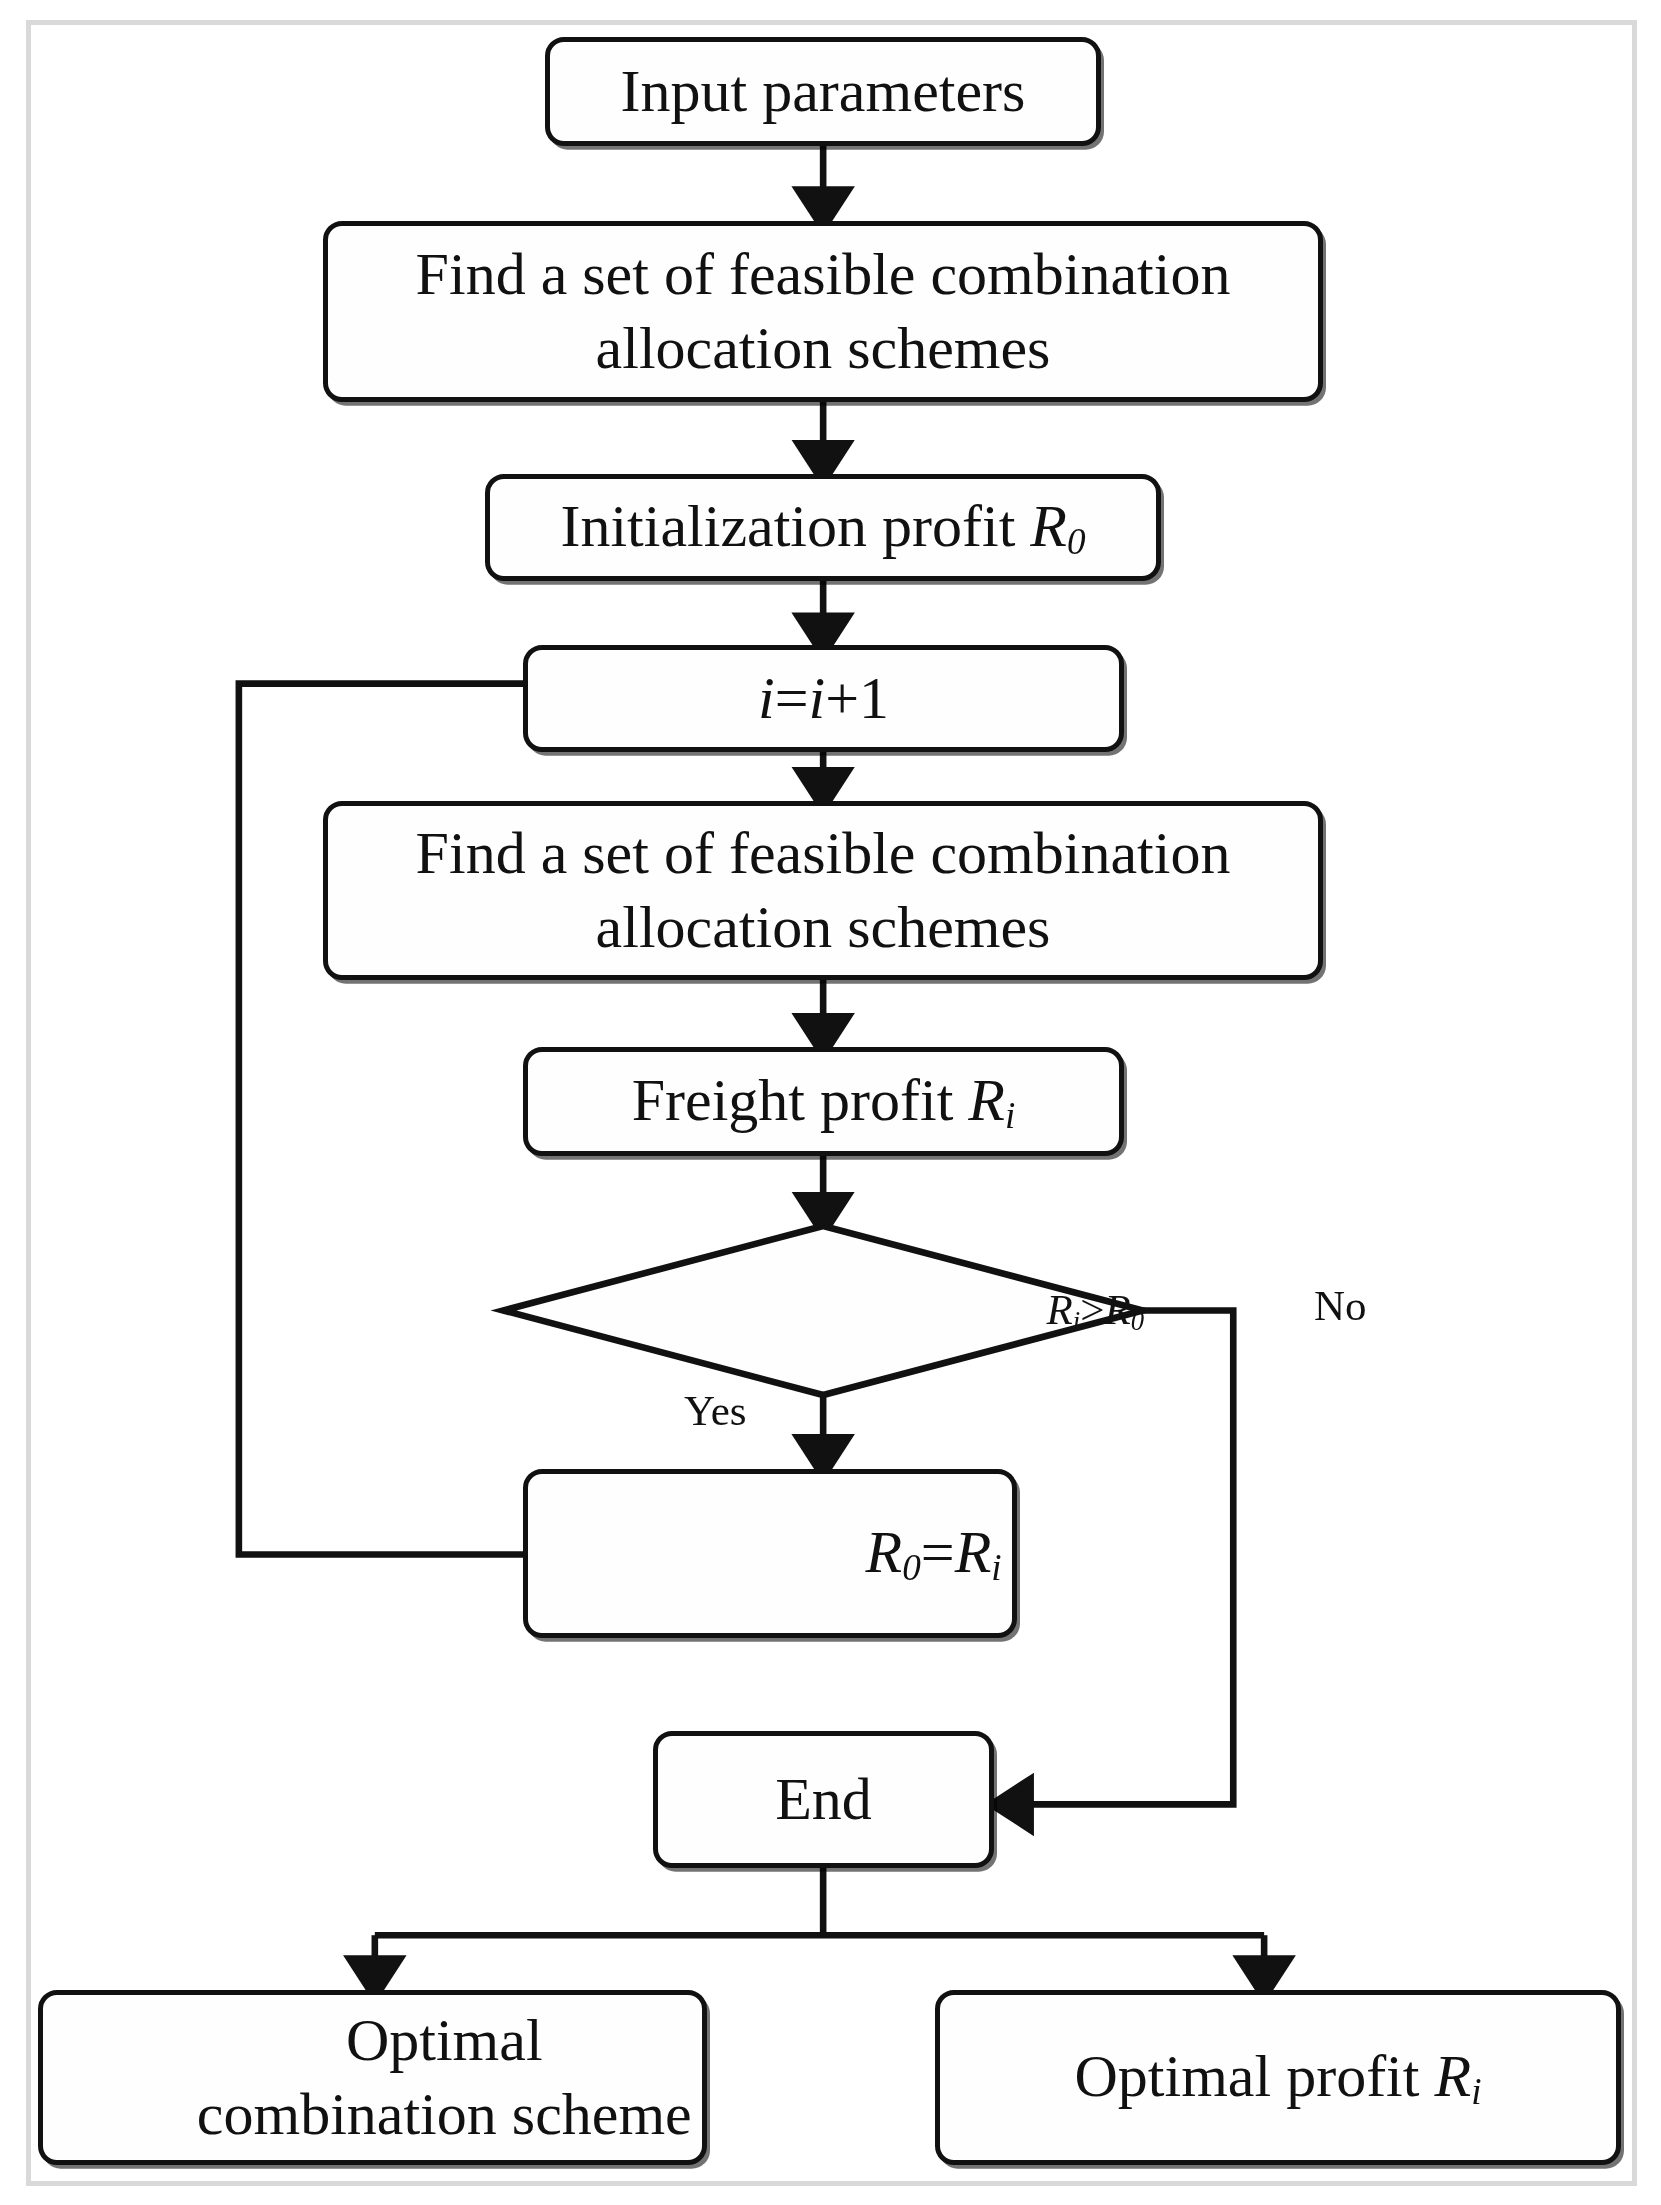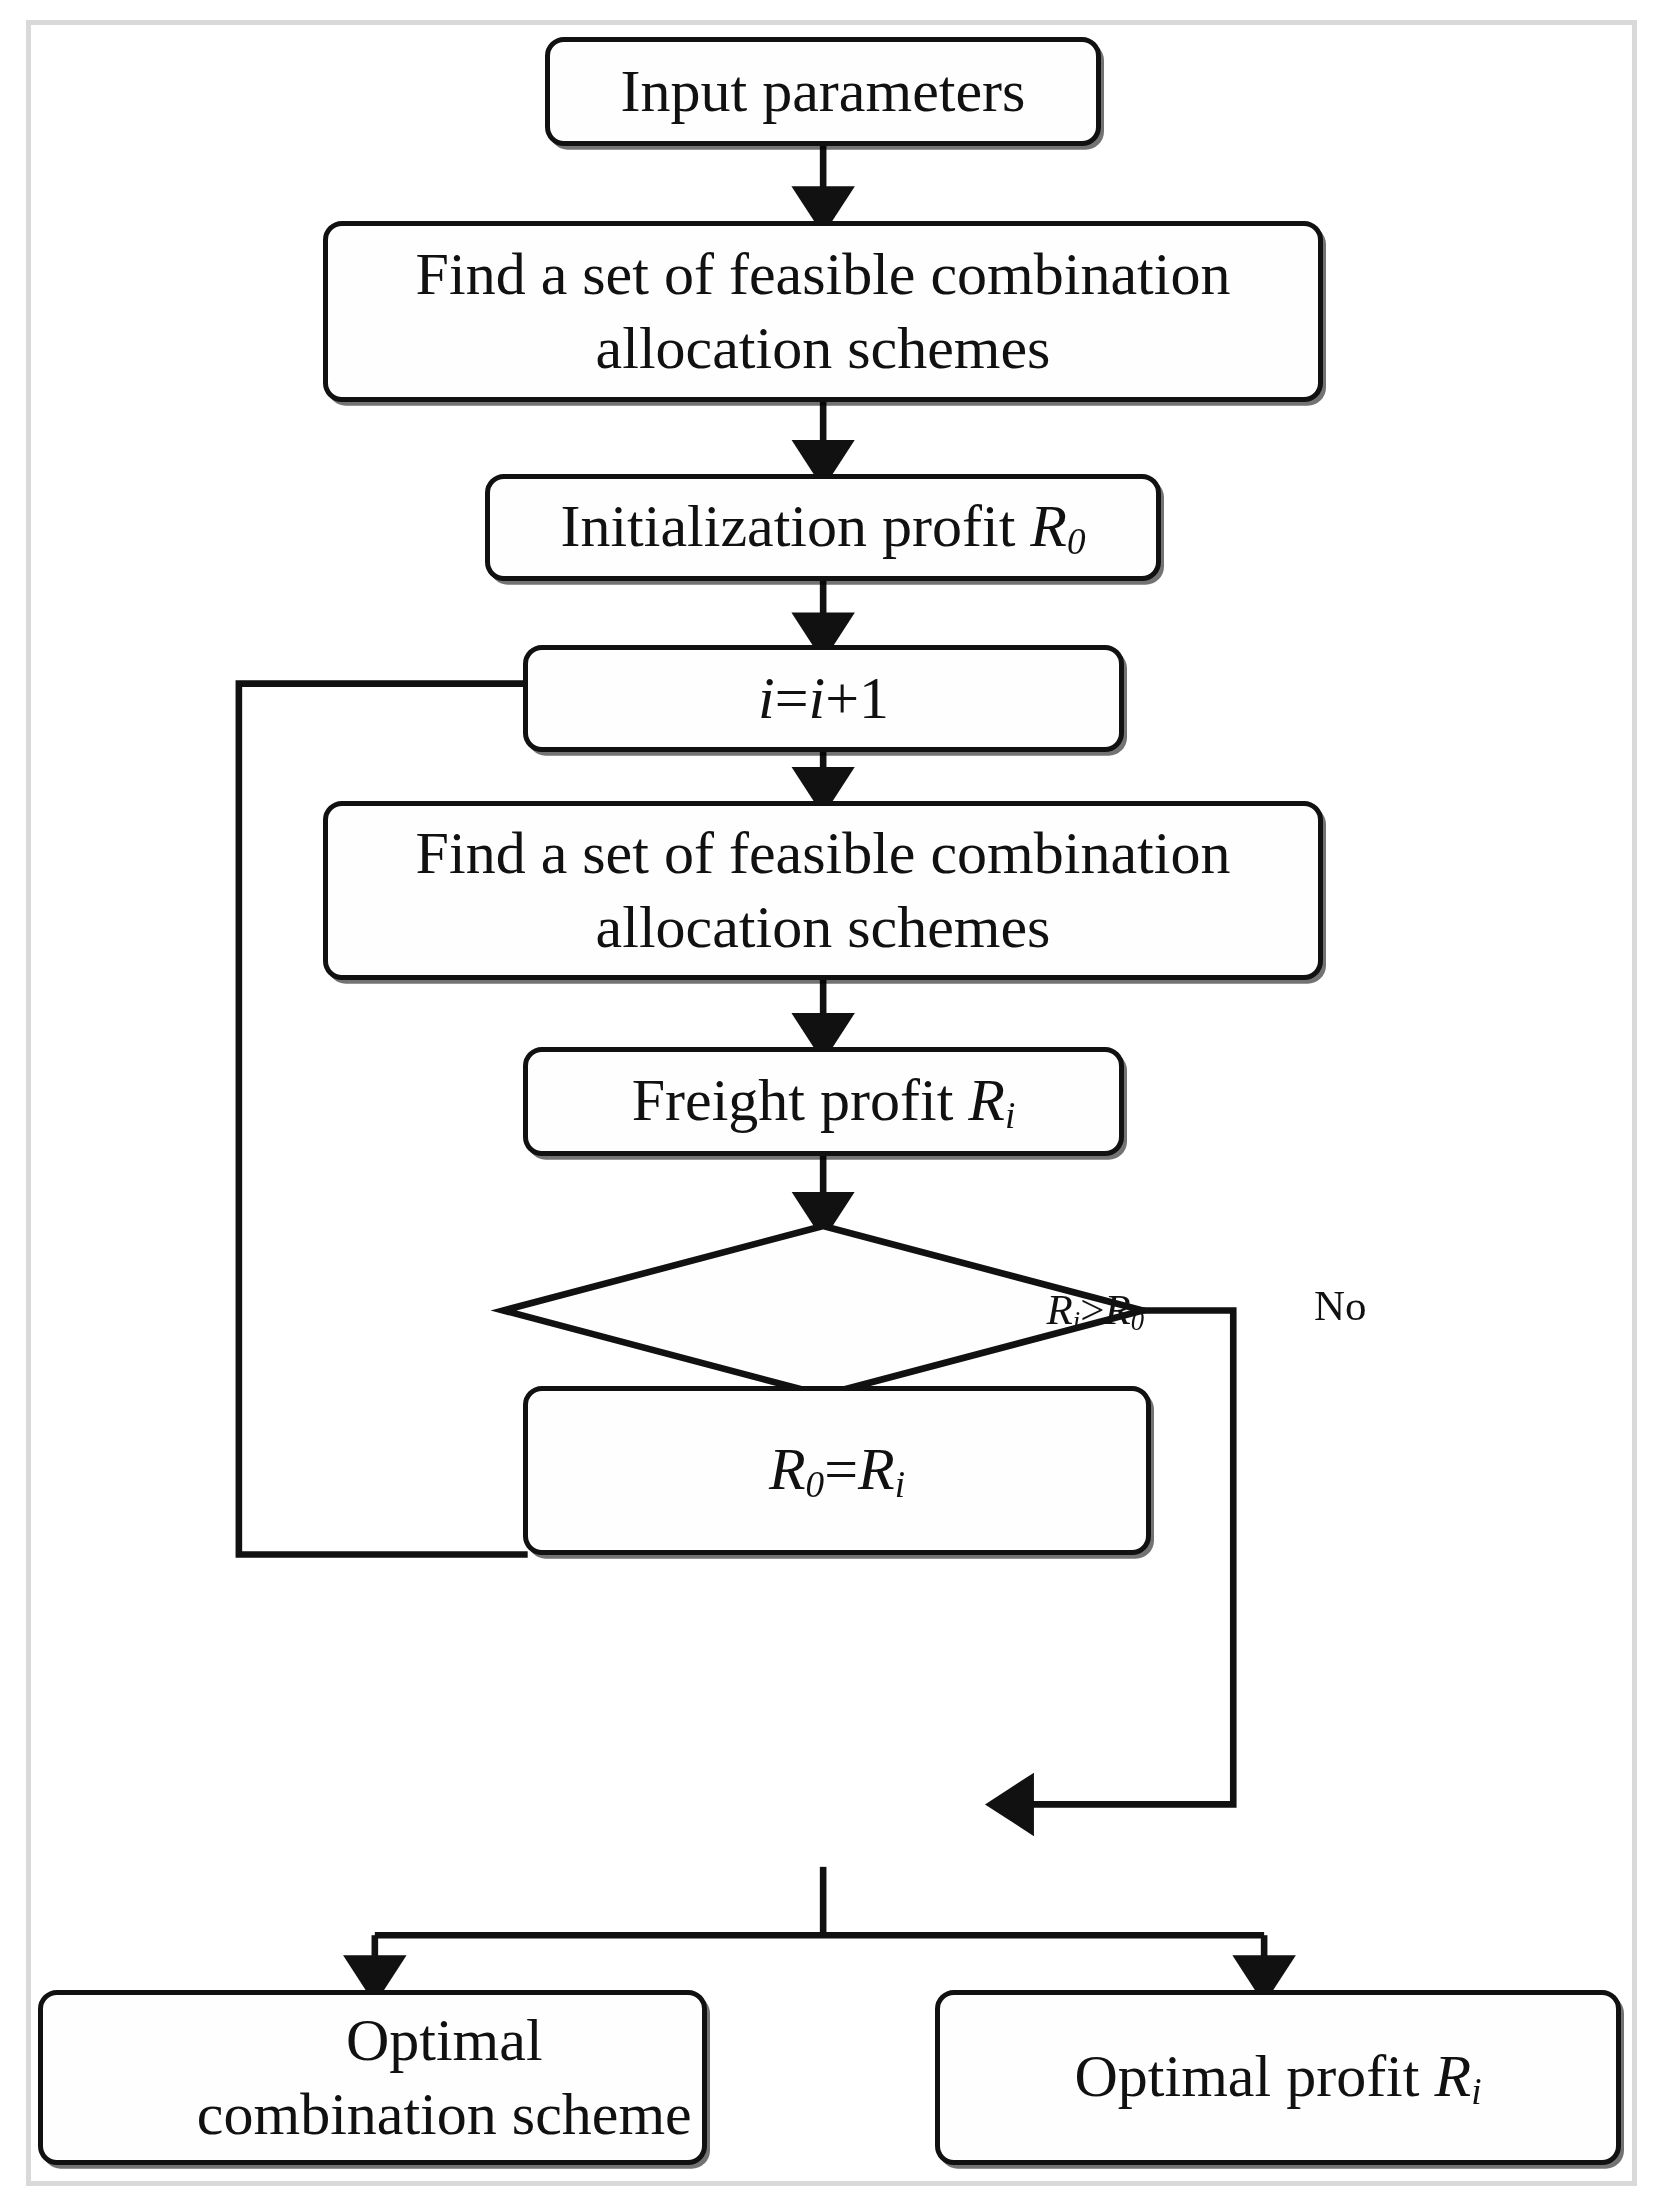--- a/index.html
+++ b/index.html
@@ -113,26 +113,29 @@
   <div class="diamond" style="left:504px; top:1226px; width:640px; height:169px;">
     <span class="dlabel">
       <i class="v">R</i><sub>i</sub><span>&gt;</span><i class="v">R</i><sub>0</sub>
     </span>
   </div>
 
   <span class="edge-label" style="left:684px; top:1386px;">Yes</span>
 
   <span class="edge-label" style="left:1314px; top:1281px;">No</span>
 
-  <div class="node fs-big" style="left:523px; top:1386px; width:628px; height:169px;">
+  <div class="node fs-big" style="left:523px; top:1469px; width:494px; height:169px;justify-content:flex-end;">
     <span class="txt">
       <i class="v">R</i><sub>0</sub><span>=</span><i class="v">R</i><sub>i</sub>
     </span>
   </div>
 
+  <div class="node fs-big" style="left:653px; top:1731px; width:341px; height:137px;">
+    <span class="txt">End</span>
+  </div>
 
   <div class="node fs-big" style="left:38px; top:1990px; width:669px; height:175px;justify-content:flex-end;">
     <span class="txt">
       <span>Optimal</span><br>
       <span>combination scheme</span>
     </span>
   </div>
 
   <div class="node fs-big" style="left:935px; top:1990px; width:686px; height:175px;">
     <span class="txt">

